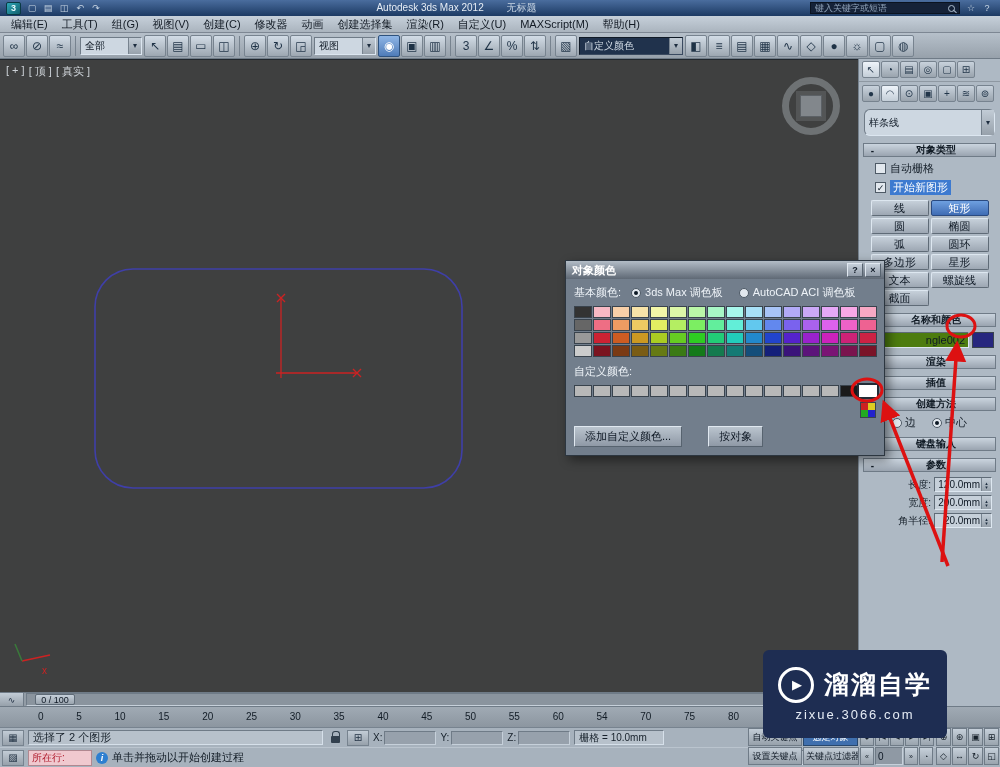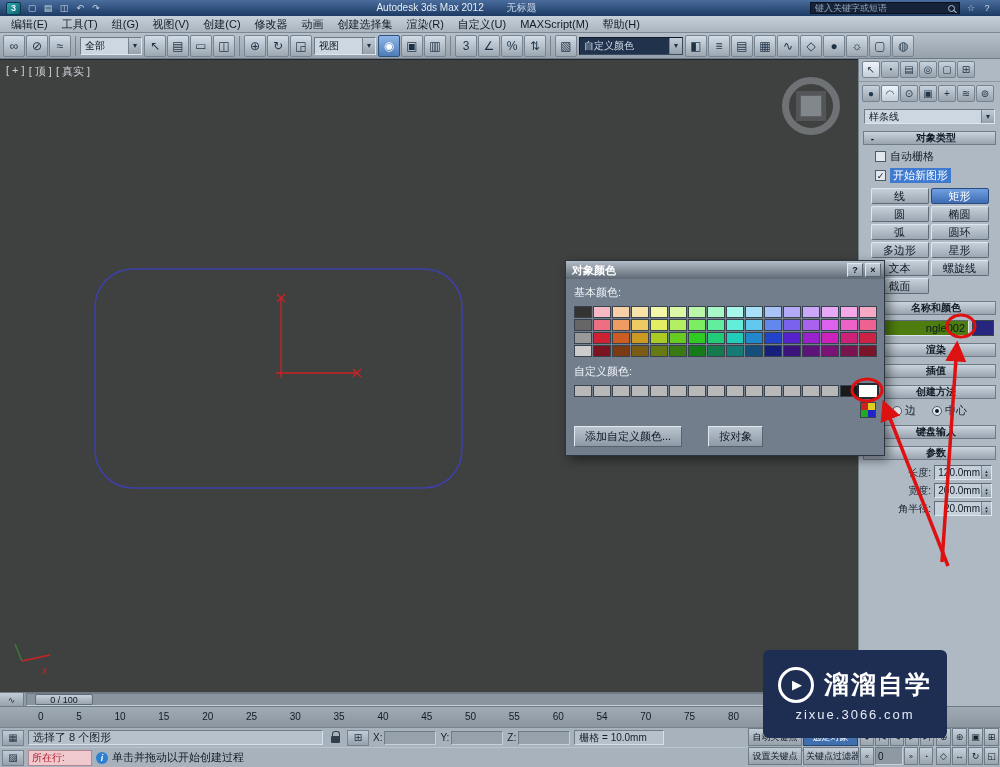--- a/index.html
+++ b/index.html
@@ -38,21 +38,21 @@
 #vp-label{position:absolute;left:6px;top:4px;display:flex;gap:4px;color:#cdd2d7;font-size:11px;z-index:2;}
 #viewcube{position:absolute;right:18px;top:17px;width:58px;height:58px;border-radius:50%;border:7px solid rgba(158,163,168,0.5);display:flex;align-items:center;justify-content:center;}
 .vc-inner{width:22px;height:22px;background:#82878c;border:1px solid #5c6166;box-shadow:0 0 0 4px rgba(120,125,130,0.35);}
 
 
 #panel{position:absolute;left:858px;top:59px;width:142px;height:647px;background:#aeb9c4;border-left:1px solid #77838f;}
 .cp-tabs{display:flex;gap:1px;padding:2px 3px 0;}
 .cp-tabs.cats{margin-top:3px;border-top:1px solid #8e98a2;padding-top:3px;}
 .cp-tab{width:18px;height:17px;border:1px solid #77838f;background:linear-gradient(#c8d2dc,#9aa4ae);display:flex;align-items:center;justify-content:center;font-size:10px;color:#22364a;border-radius:2px;}
 .cp-tab[data-active="true"]{background:linear-gradient(#eef4fa,#c4ced8);}
-.cp-drop{margin:7px 5px 0;height:15px;}
+.cp-drop{margin:7px 5px 0;height:27px;border-radius:6px;}
 .rollout{margin:7px 4px 0;height:14px;background:linear-gradient(#cad4de,#9aa4b0);border:1px solid #6f7b87;display:flex;align-items:center;gap:4px;padding:0 4px;font-weight:bold;font-size:10px;color:#101a24;}
 .rollout .rmark{width:9px;text-align:center;}
 .rollout .rlabel{flex:1;text-align:center;}
 .cb-row{display:flex;align-items:center;gap:4px;margin:4px 0 0 16px;}
 .cb{width:11px;height:11px;background:#e2e8ee;border:1px solid #4e5a66;display:flex;align-items:center;justify-content:center;font-size:9px;color:#0c1824;}
 .cb[data-checked="true"]::after{content:"✓";font-weight:bold;}
 .cb-label.hl{background:#3d7ad0;color:#fff;padding:0 3px;}
 .ot-grid{display:grid;grid-template-columns:repeat(2,58px);gap:2px;justify-content:center;margin-top:5px;}
 .ot-btn{height:16px;background:linear-gradient(#c6d0da,#9da7b3);border:1px solid;border-color:#dde7f0 #5f6b77 #5f6b77 #dde7f0;border-radius:2px;font-size:11px;color:#0e1824;padding:0;}
 .ot-btn[data-active="true"]{background:linear-gradient(#6fa0e0,#3f6cb4);color:#fff;border-color:#2a4a80;}
@@ -92,21 +92,21 @@
 .dlg-btn{background:linear-gradient(#bac4ce,#8f99a6);border:1px solid;border-color:#e0e8f0 #57636f #57636f #e0e8f0;color:#0e1824;font-size:11px;padding:2px 10px;border-radius:1px;}
 .dlg-bottom{display:flex;align-items:center;gap:6px;margin-top:12px;}
 .cb-wrap{display:flex;align-items:center;gap:4px;margin-right:auto;cursor:pointer;}
 .cur-swatch{width:38px;height:13px;border:1px solid #39434d;display:inline-block;}
 .dlg-btn.sm{padding:1px 12px;}
 
 
 #trackrow{position:absolute;left:0;top:692px;width:858px;height:14px;background:#929ca6;border-top:1px solid #6f7b87;display:flex;align-items:center;}
 .curve-btn{width:24px;height:13px;background:linear-gradient(#c2ccd6,#97a1ab);border-right:1px solid #6f7b87;display:flex;align-items:center;justify-content:center;font-size:9px;color:#1e2e40;}
 .track{flex:1;height:13px;position:relative;background:#8a949e;border:1px solid;border-color:#6f7b87 #c6d0da #c6d0da #6f7b87;margin:0 2px;}
-.slider{position:absolute;left:8px;top:0;width:58px;height:11px;background:linear-gradient(#c6d0da,#9aa4ae);border:1px solid #5f6b77;display:flex;align-items:center;justify-content:center;font-size:9px;border-radius:2px;color:#0e1824;}
+.slider{position:absolute;left:8px;top:0;width:40px;height:11px;background:linear-gradient(#c6d0da,#9aa4ae);border:1px solid #5f6b77;display:flex;align-items:center;justify-content:center;font-size:9px;border-radius:2px;color:#0e1824;}
 .track-arrows{display:flex;gap:1px;margin-right:2px;}
 .t-arr{width:12px;height:12px;display:flex;align-items:center;justify-content:center;font-size:7px;background:linear-gradient(#c2ccd6,#97a1ab);border:1px solid #6f7b87;color:#1e2e40;}
 #ruler{position:absolute;left:0;top:706px;width:1000px;height:21px;background:linear-gradient(#a0aab4,#8c96a0);border-top:1px solid #6f7b87;}
 .ruler-nums{display:flex;justify-content:space-between;padding:4px 80px 0 38px;font-size:10px;color:#121c26;}
 
 
 #status1{position:absolute;left:0;top:727px;width:1000px;height:20px;background:#a7b2bd;border-top:1px solid #77838f;display:flex;align-items:center;gap:4px;padding:0 250px 0 2px;}
 #status2{position:absolute;left:0;top:747px;width:1000px;height:20px;background:#a7b2bd;border-top:1px solid #bac4ce;display:flex;align-items:center;gap:4px;padding:0 150px 0 2px;}
 .sb-icon{width:22px;height:16px;background:linear-gradient(#c2ccd6,#97a1ab);border:1px solid #77838f;display:flex;align-items:center;justify-content:center;font-size:10px;color:#1e2e40;}
 .status-field{width:295px;height:15px;background:#b7c1cb;border:1px solid;border-color:#6f7b87 #d6e0ea #d6e0ea #6f7b87;padding:0 4px;display:flex;align-items:center;}
@@ -512,20 +512,31 @@
   <div class="dlg-title">
     <span>对象颜色</span>
     <span class="dlg-tbtns">
       <button class="dlg-tb">?</button>
       <button class="dlg-tb">×</button>
     </span>
   </div>
   <div class="dlg-body">
     <div class="dlg-row1">
       <span class="dlg-label">基本颜色:</span>
+      <div class="pal-opts">
+
+      <label class="pal-opt" data-selected="true">
+          <span class="radio"></span>
+          <span>3ds Max 调色板</span>
+        </label>
+          <label class="pal-opt">
+          <span class="radio"></span>
+          <span>AutoCAD ACI 调色板</span>
+        </label>
+        </div>
     </div>
     <div class="swatch-grid">
 
     <span class="swatch" style="background: rgb(51, 51, 51);"></span>
         <span class="swatch" style="background: rgb(247, 185, 196);"></span>
         <span class="swatch" style="background: rgb(247, 207, 168);"></span>
         <span class="swatch" style="background: rgb(247, 227, 168);"></span>
         <span class="swatch" style="background: rgb(243, 247, 168);"></span>
         <span class="swatch" style="background: rgb(220, 247, 168);"></span>
         <span class="swatch" style="background: rgb(186, 247, 168);"></span>
@@ -661,21 +672,21 @@
       <span>95</span>
       <span>100</span>
     </div>
 </div>
 
 <div id="status1">
   <div class="sb-icon">
       <span>▦</span>
     </div>
   <div class="status-field">
-      <span>选择了 8 个图形</span>
+      <span>选择了 2 个图形</span>
     </div>
   <div class="lock-wrap">
       <span class="lock"></span>
     </div>
   <div class="sb-icon">
       <span>⊞</span>
     </div>
   <div class="coord">
     <span class="c-lab">X:</span>
     <span class="c-field"></span>

